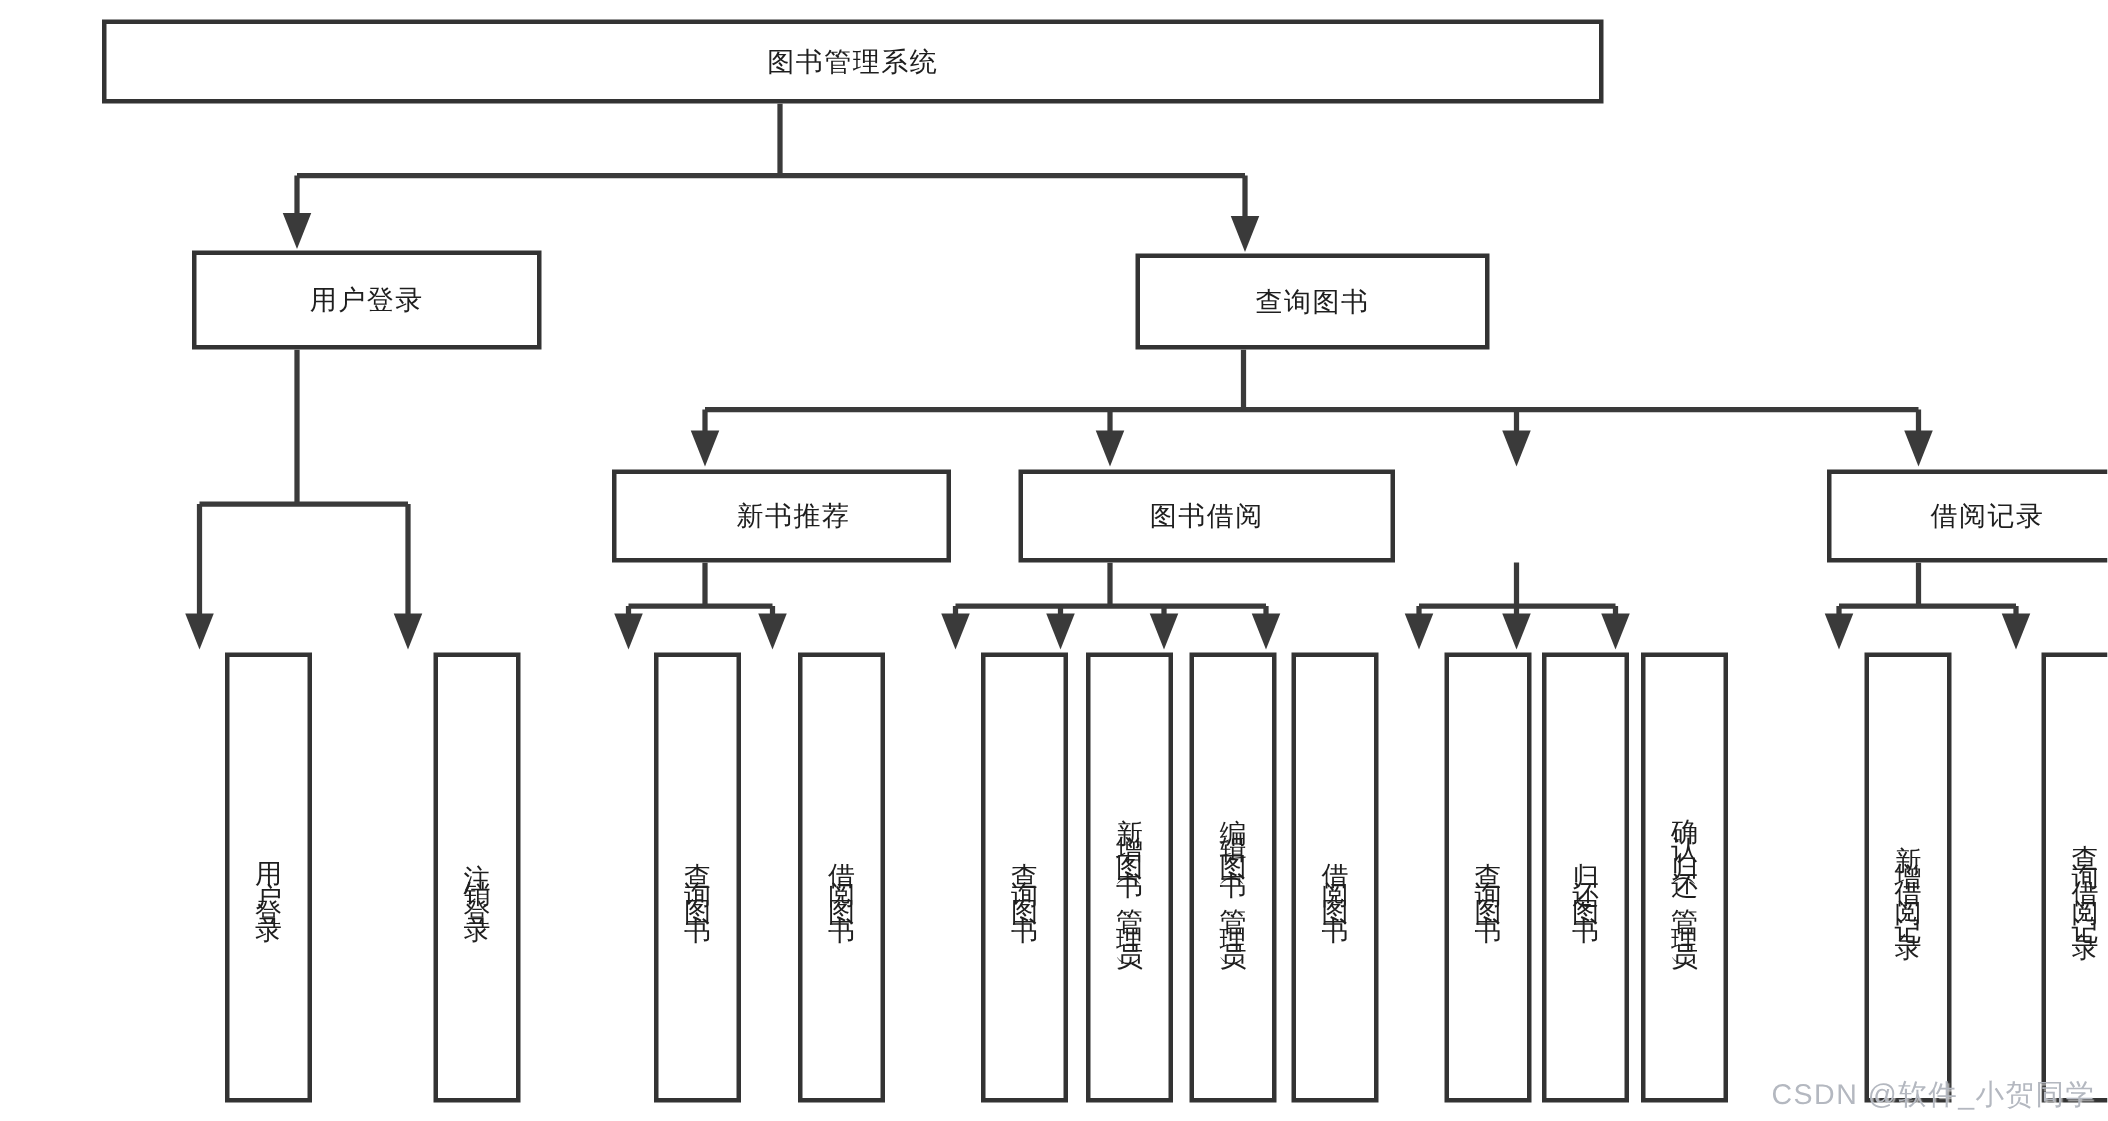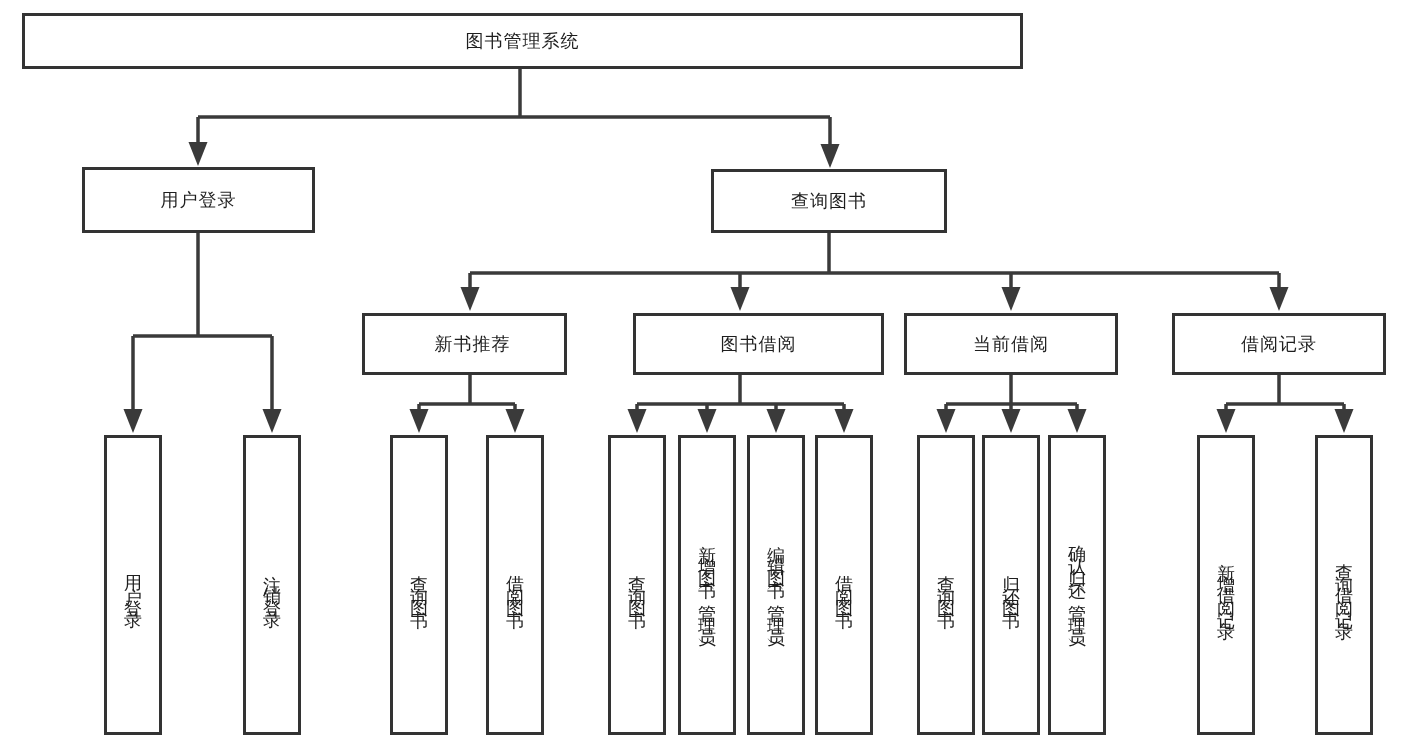--- a/index.html
+++ b/index.html
@@ -8,21 +8,21 @@
   html,body{margin:0;padding:0;background:#fff;}
   .canvas{
     position:relative; width:1405px; height:747px; background:var(--bg);
     font-family:"Liberation Sans", sans-serif; overflow:hidden;
   }
   .connectors{position:absolute; left:0; top:0; width:1405px; height:747px;}
   .box{
     position:absolute; box-sizing:border-box; background:#fff;
     border:3px solid var(--border);
     display:flex; align-items:center; justify-content:center;
-    color:var(--text); font-size:18px; letter-spacing:1px; z-index:2;
+    color:var(--text); font-size:18px; letter-spacing:1px; z-index:2;margin-left:46px;
   }
   .vbox{width:58px; top:435px; height:300px;}
   .vbox .vlabel{
     writing-mode:vertical-rl; text-orientation:mixed;
     font-size:18px; line-height:1; letter-spacing:12px; color:var(--text);
   }
   .watermark{
     position:absolute; right:8px; bottom:4px; z-index:3;
     font-size:19px; color:var(--wm); letter-spacing:1px;
     text-shadow:1px 1px 1px rgba(255,255,255,0.7);
@@ -106,28 +106,25 @@
     <span>图书管理系统</span>
   </div>
 
   <div class="box" style="left:82px; top:167px; width:233px; height:66px;">
     <span>用户登录</span>
   </div>
   <div class="box" style="left:711px; top:169px; width:236px; height:64px;">
     <span>查询图书</span>
   </div>
 
-  <div class="box" style="left:362px; top:313px; width:205px; height:62px;padding-left:16px;">
+  <div class="box" style="left:362px; top:313px; width:226px; height:62px;padding-left:16px;">
     <span>新书推荐</span>
   </div>
   <div class="box" style="left:633px; top:313px; width:251px; height:62px;">
     <span>图书借阅</span>
-  </div>
-  <div class="box" style="left:904px; top:313px; width:214px; height:62px;">
-    <span>当前借阅</span>
   </div>
   <div class="box" style="left:1172px; top:313px; width:214px; height:62px;">
     <span>借阅记录</span>
   </div>
 
   <div class="box vbox" style="left:104px;">
     <span class="vlabel">用户登录</span>
   </div>
   <div class="box vbox" style="left:243px;">
     <span class="vlabel">注销登录</span>
@@ -163,13 +160,14 @@
     <span class="vlabel">确认归还（管理员）</span>
   </div>
 
   <div class="box vbox" style="left:1197px;">
     <span class="vlabel">新增借阅记录</span>
   </div>
   <div class="box vbox" style="left:1315px;">
     <span class="vlabel">查询借阅记录</span>
   </div>
 
+  <div class="watermark">CSDN @软件_小贺同学</div>
 </div>
 
 </body></html>

